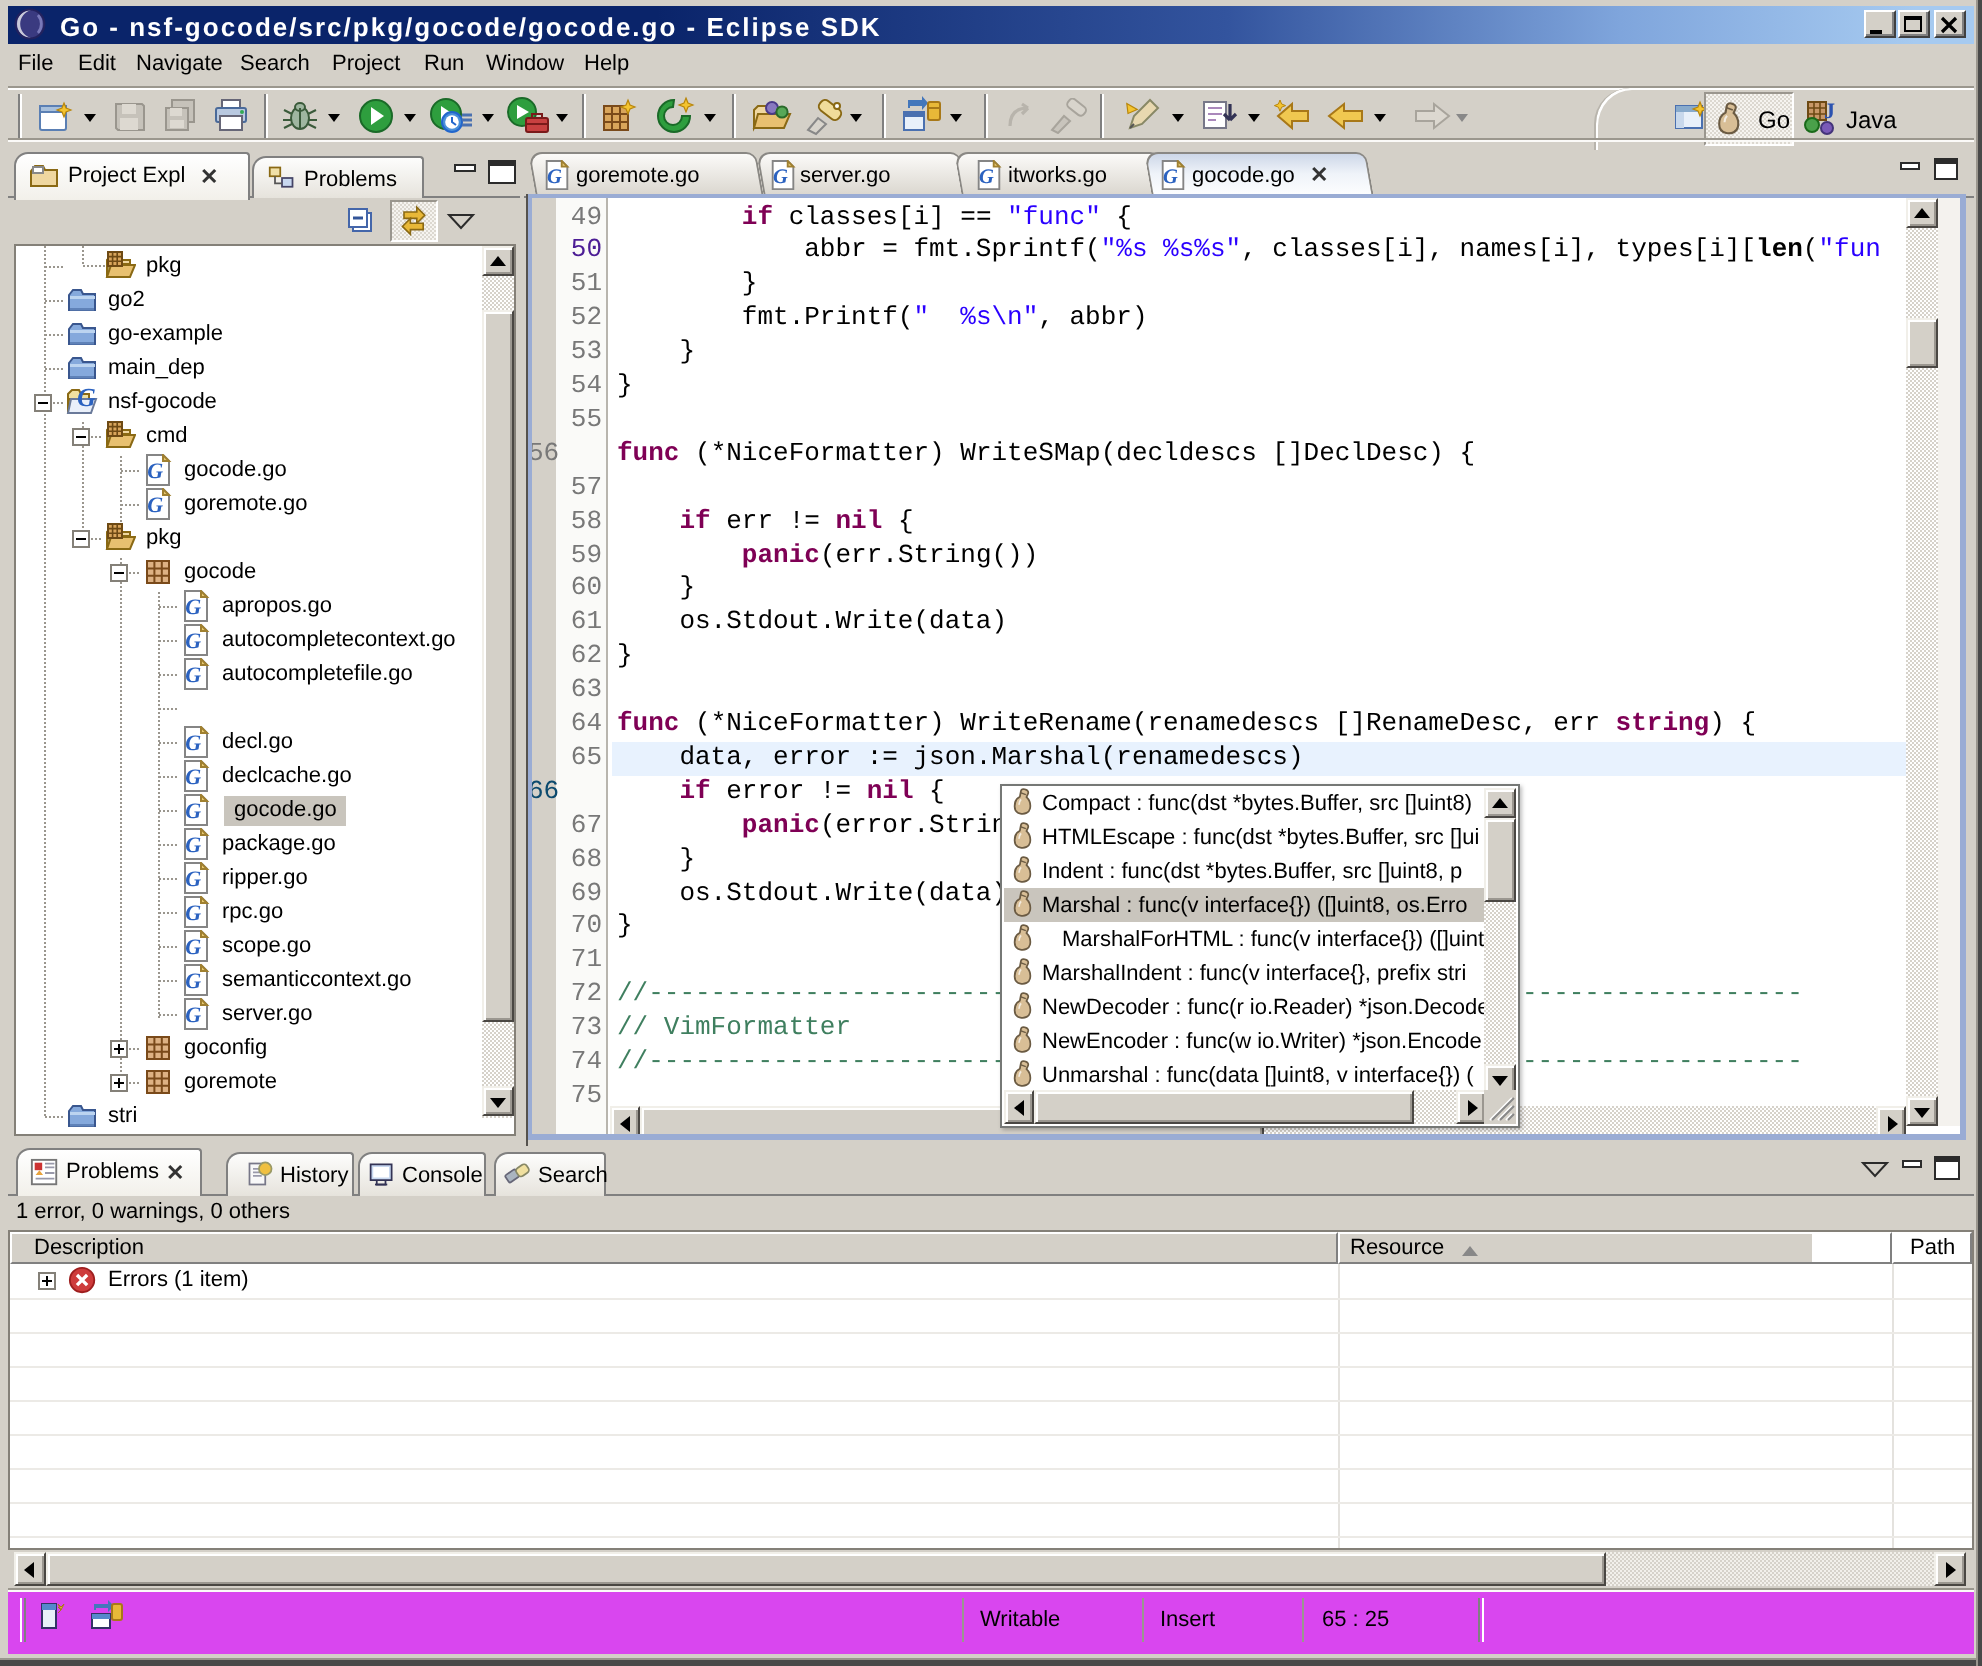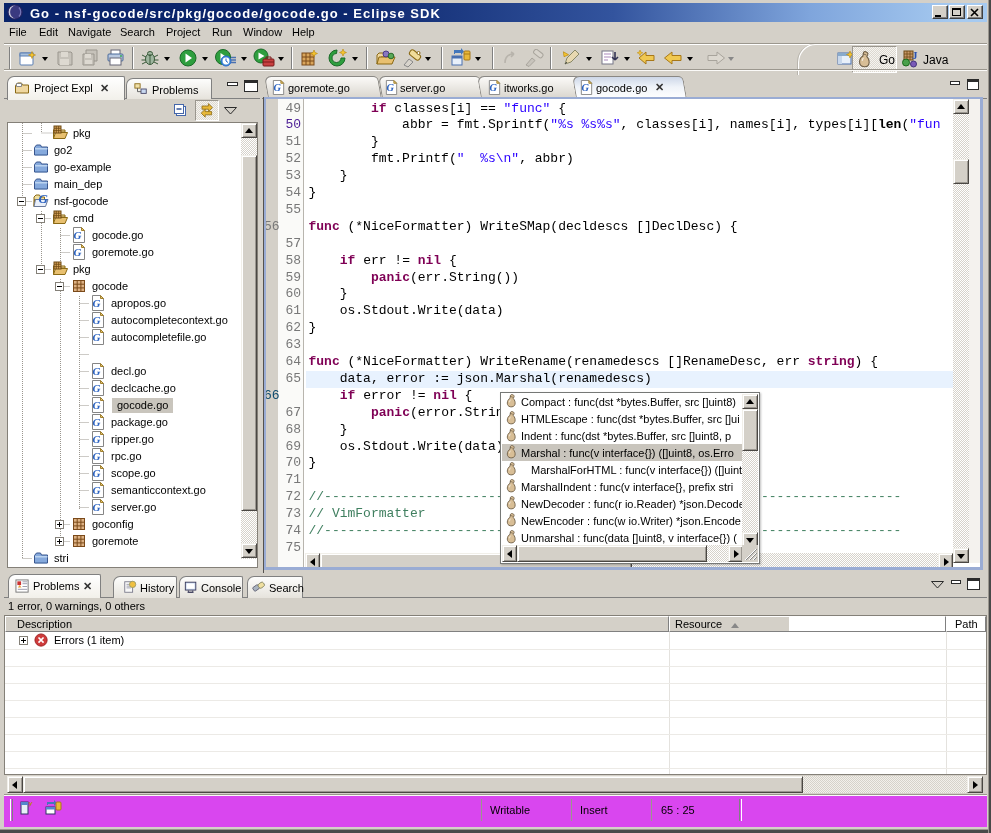--- a/index.html
+++ b/index.html
@@ -693,21 +693,21 @@
       <div class="abs" style="left:1px;top:1px;width:10px;height:4px;border:1px solid #2b2b2b;background:#fff"></div>
     </div>
  <div class="abs" style="left:963px;top:4px;width:13px;height:12px;border:1px solid #2b2b2b;border-top:3px solid #2b2b2b;background:#fff"></div>
 
  <div class="abs" style="left:0;top:24px;width:983px;height:17px;background:#D4D0C8">
       <span class="abs" style="left:4px;top:2px">1 error, 0 warnings, 0 others</span>
     </div>
 
  <div class="abs" style="left:0;top:41px;width:983px;height:160px;background:#fff;border:1px solid #848078">
 
-   <div class="abs" style="left:0;top:0;width:784px;height:16px;background:#D4D0C8">
+   <div class="abs" style="left:0;top:0;width:901px;height:16px;background:#D4D0C8">
      <div class="abs" style="left:0;top:0;width:664px;height:16px;border:1px solid;border-color:#fff #808080 #808080 #fff">
           <span class="abs" style="left:11px;top:1px">Description</span>
         </div>
      <div class="abs" style="left:664px;top:0;width:277px;height:16px;border:1px solid;border-color:#fff #808080 #808080 #fff">
           <span class="abs" style="left:5px;top:1px">Resource</span>
           <div class="abs" style="left:61px;top:6px;width:0;height:0;border-left:4px solid transparent;border-right:4px solid transparent;border-bottom:5px solid #888"></div>
         </div>
      <div class="abs" style="left:941px;top:0;width:40px;height:16px;border:1px solid;border-color:#fff #808080 #808080 #fff">
           <span class="abs" style="left:8px;top:1px">Path</span>
         </div>

